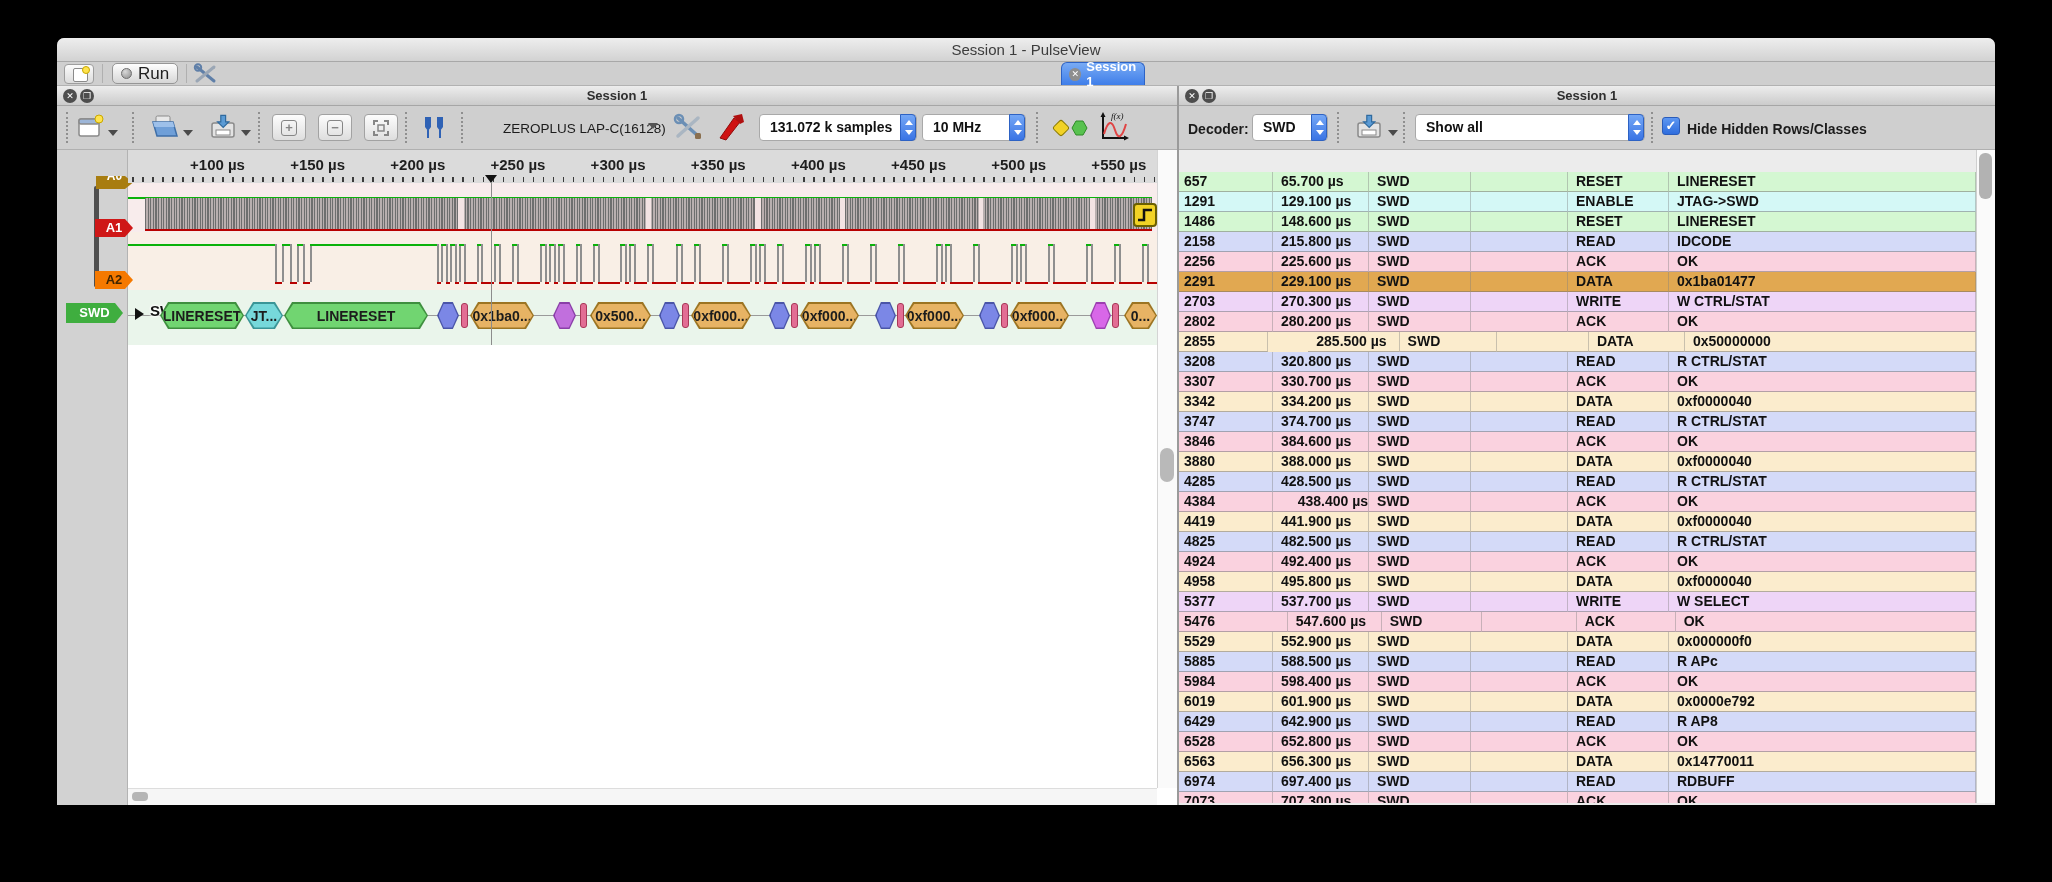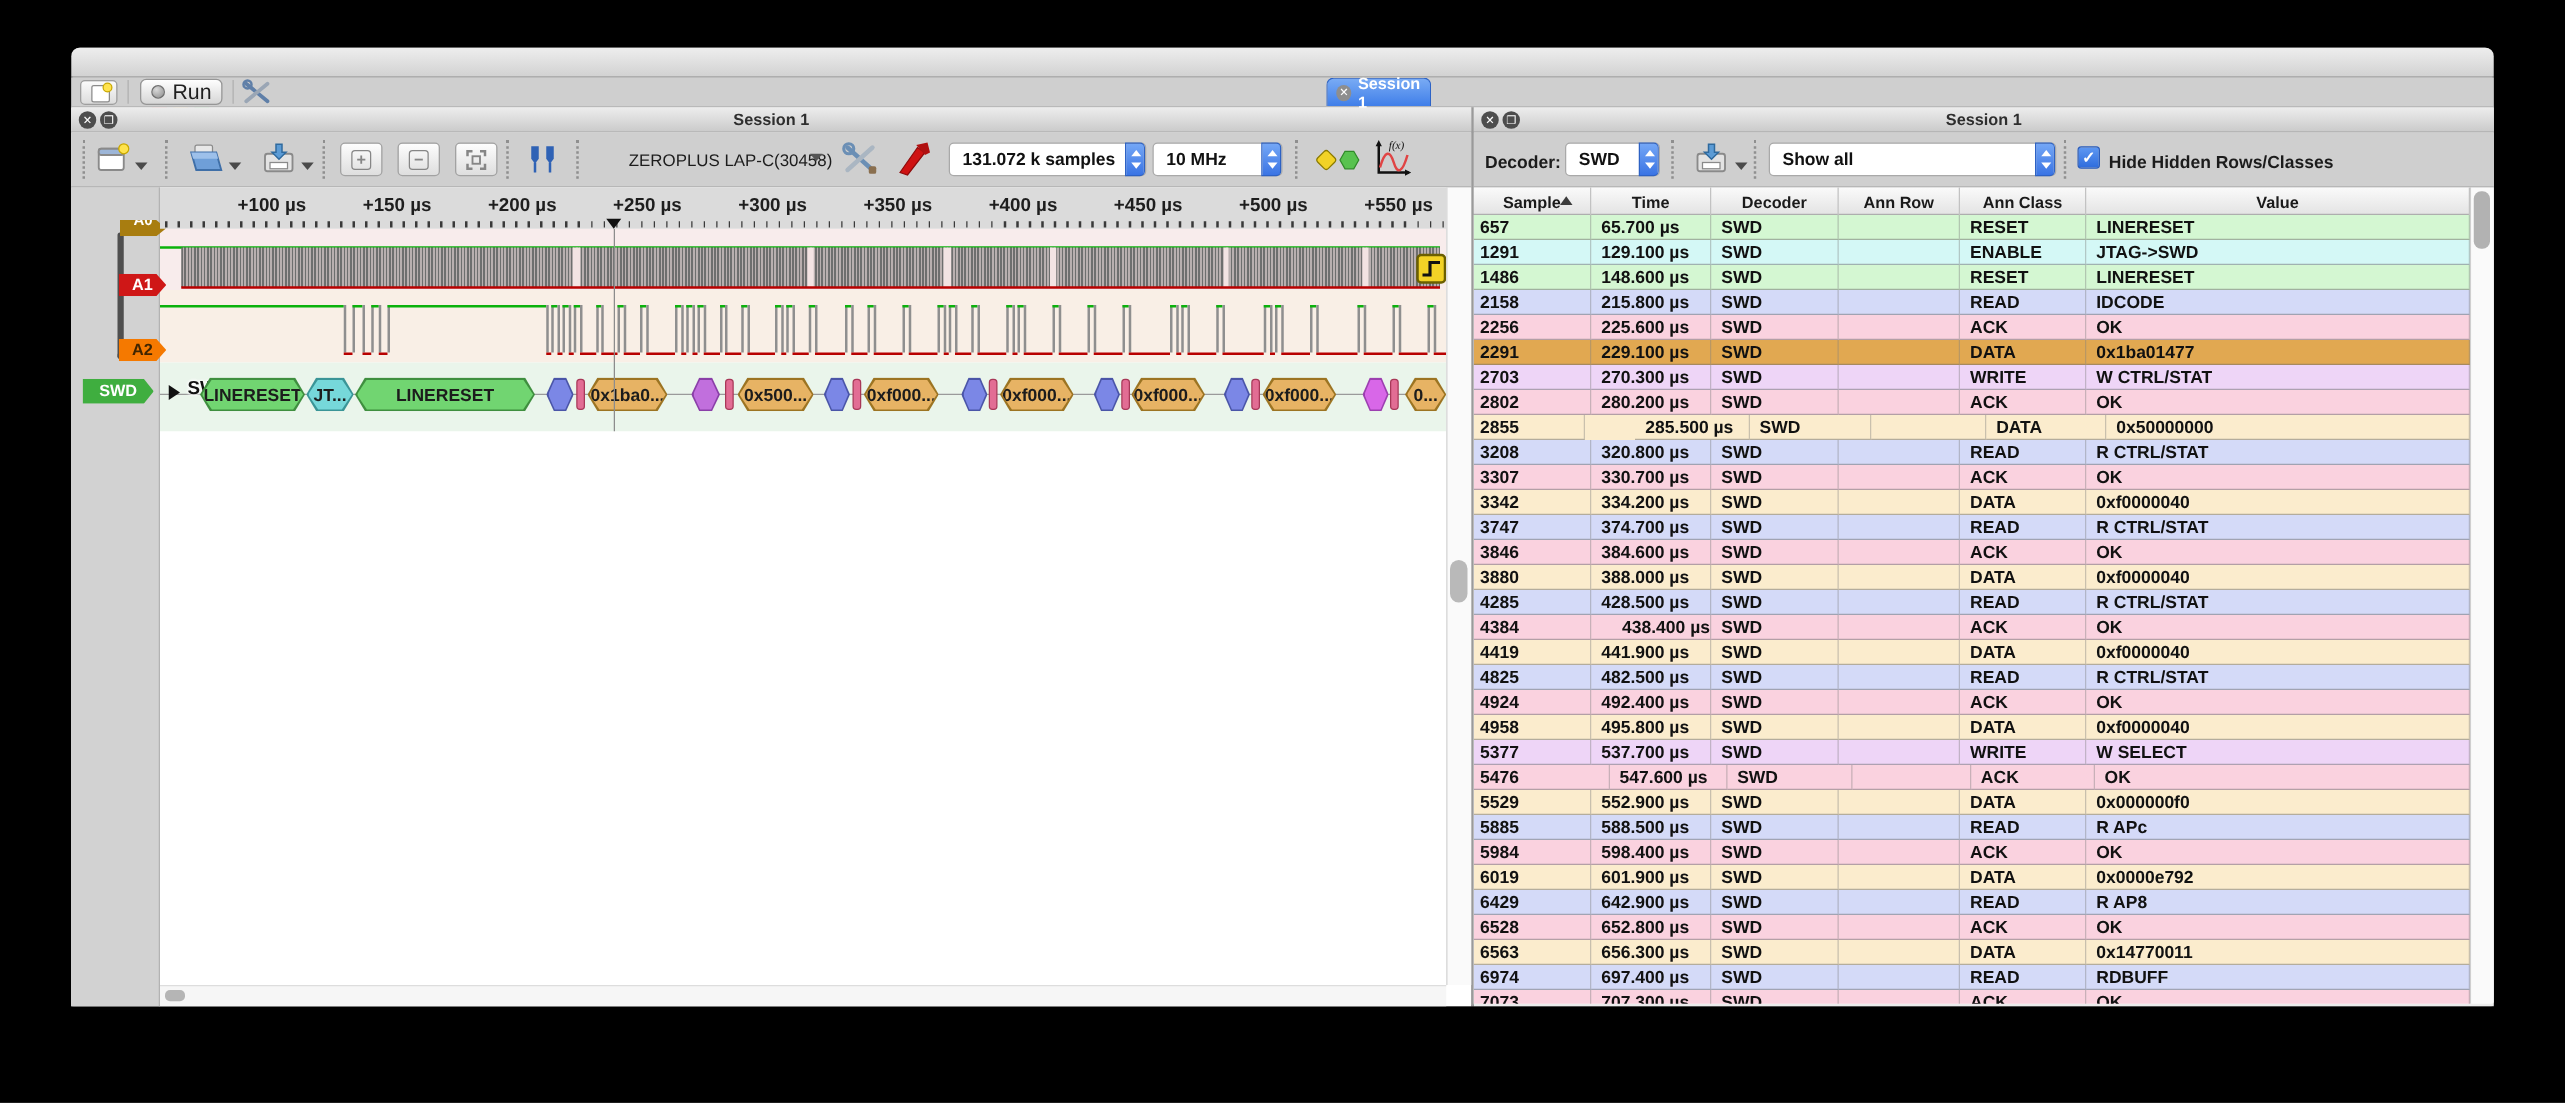--- a/index.html
+++ b/index.html
@@ -114,20 +114,21 @@
 <body>
 
 <div id="screen">
   <div id="window"></div>
 
   <div id="titlebar">
     <div class="tl" style="left:64px;background:#fc5b57;border:1px solid #d94b46;"></div>
     <div class="tl" style="left:81px;background:#fdbe41;border:1px solid #dba032;"></div>
     <div class="tl" style="left:98px;background:#35c84a;border:1px solid #2aa83c;"></div>
   </div>
+  <div id="title-text">Session 1 - PulseView</div>
 
   <div id="maintoolbar"></div>
   <div id="btn-new-session">
     <div class="mini-page">
         <div class="mini-dot"></div>
       </div>
   </div>
   <div class="mtb-sep" style="left:102px;"></div>
   <div id="btn-run">
     <span id="run-led"></span>
@@ -204,21 +205,21 @@
   <div class="vsep" style="left:405px;"></div>
   <div class="abs" style="left:420px;top:114px;">
     <svg width="28" height="26" viewBox="0 0 28 26">
       <path d="M5 3 h6 v10 l-3 4 -3 -4 z" fill="#2f62b5"></path>
       <rect x="7" y="16" width="2" height="8" fill="#2f62b5"></rect>
       <path d="M17 3 h6 v10 l-3 4 -3 -4 z" fill="#2f62b5"></path>
       <rect x="19" y="16" width="2" height="8" fill="#2f62b5"></rect>
     </svg>
   </div>
   <div class="vsep" style="left:461px;"></div>
-  <div class="tool-label" style="left:503px;top:121px;font-weight:normal;font-size:13.5px;">ZEROPLUS LAP-C(30458)</div>
+  <div class="tool-label" style="left:503px;top:121px;font-weight:normal;font-size:13.5px;">ZEROPLUS LAP-C(16128)</div>
   <div class="dd" style="left:648px;top:123px;border-top-color:#555;"></div>
   <div class="abs" style="left:672px;top:112px;">
     <svg width="32" height="30" viewBox="0 0 32 30">
       <line x1="6" y1="6" x2="26" y2="24" stroke="#6b8fb5" stroke-width="3.5" stroke-linecap="round"></line>
       <line x1="26" y1="6" x2="6" y2="24" stroke="#aab6c2" stroke-width="3.5" stroke-linecap="round"></line>
       <circle cx="7" cy="7" r="4" fill="none" stroke="#6b8fb5" stroke-width="2.5"></circle>
       <rect x="23" y="21" width="6" height="6" rx="1.5" fill="#8a6f4f"></rect>
     </svg>
   </div>
   <div class="abs" style="left:716px;top:112px;">
@@ -659,28 +660,20 @@
     </div>
   <div class="chtag" id="tag-a1">A1</div>
   <div class="chtag" id="tag-a2">A2</div>
   <div class="chtag" id="tag-swd">SWD</div>
 
   <div id="l-vscroll"></div>
   <div id="l-vthumb"></div>
   <div id="l-hscroll"></div>
   <div id="l-hthumb"></div>
 
-  <div id="tbl-header">
-      <div class="hcell" style="width: 94px;">Sample<div id="sort-tri"></div></div>
-      <div class="hcell" style="width: 96px;">Time</div>
-      <div class="hcell" style="width: 102px;">Decoder</div>
-      <div class="hcell" style="width: 97px;">Ann Row</div>
-      <div class="hcell" style="width: 101px;">Ann Class</div>
-      <div class="hcell" style="width: 307px;">Value</div>
-    </div>
   <div id="tbl-rows">
       <div class="trow rc-reset">
         <div class="tcell" style="width: 94px; padding-left: 5px;">657</div>
         <div class="tcell" style="width: 96px; padding-left: 8px;">65.700 µs</div>
         <div class="tcell" style="width: 102px; padding-left: 8px;">SWD</div>
         <div class="tcell" style="width: 97px; padding-left: 8px;"></div>
         <div class="tcell" style="width: 101px; padding-left: 8px;">RESET</div>
         <div class="tcell" style="width: 307px; padding-left: 8px;">LINERESET</div>
       </div>
       <div class="trow rc-enable">

